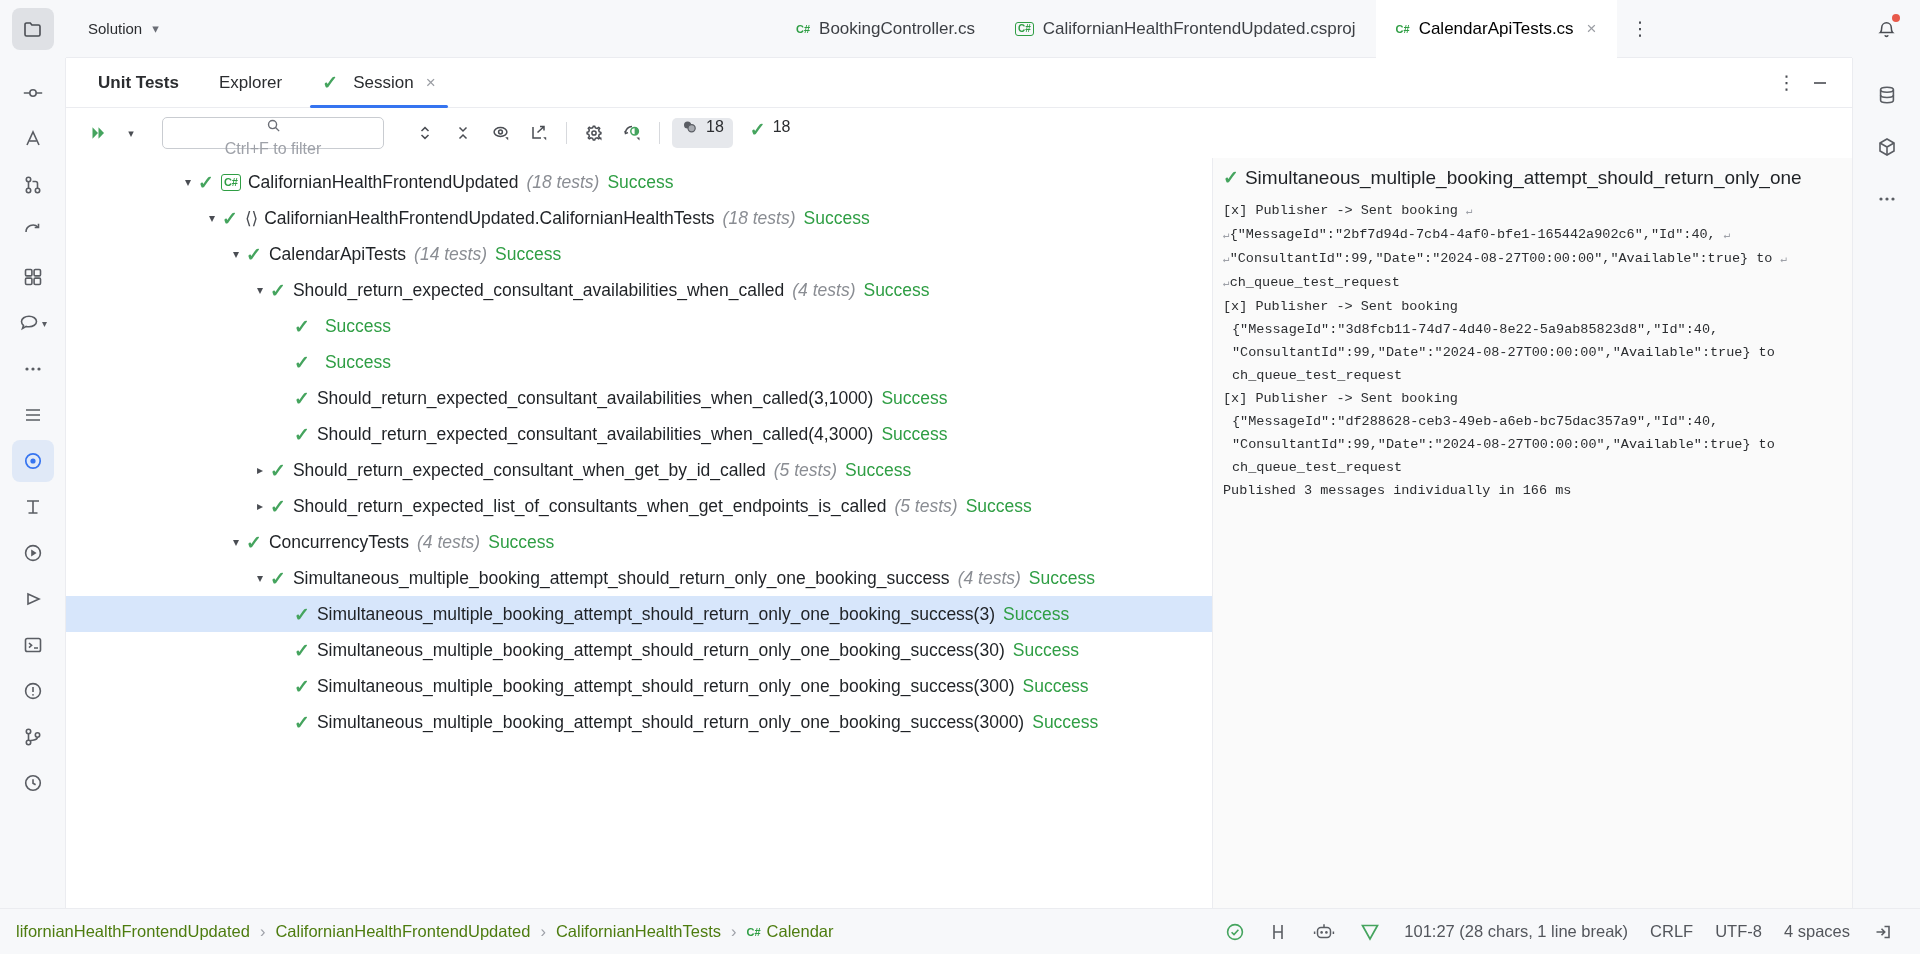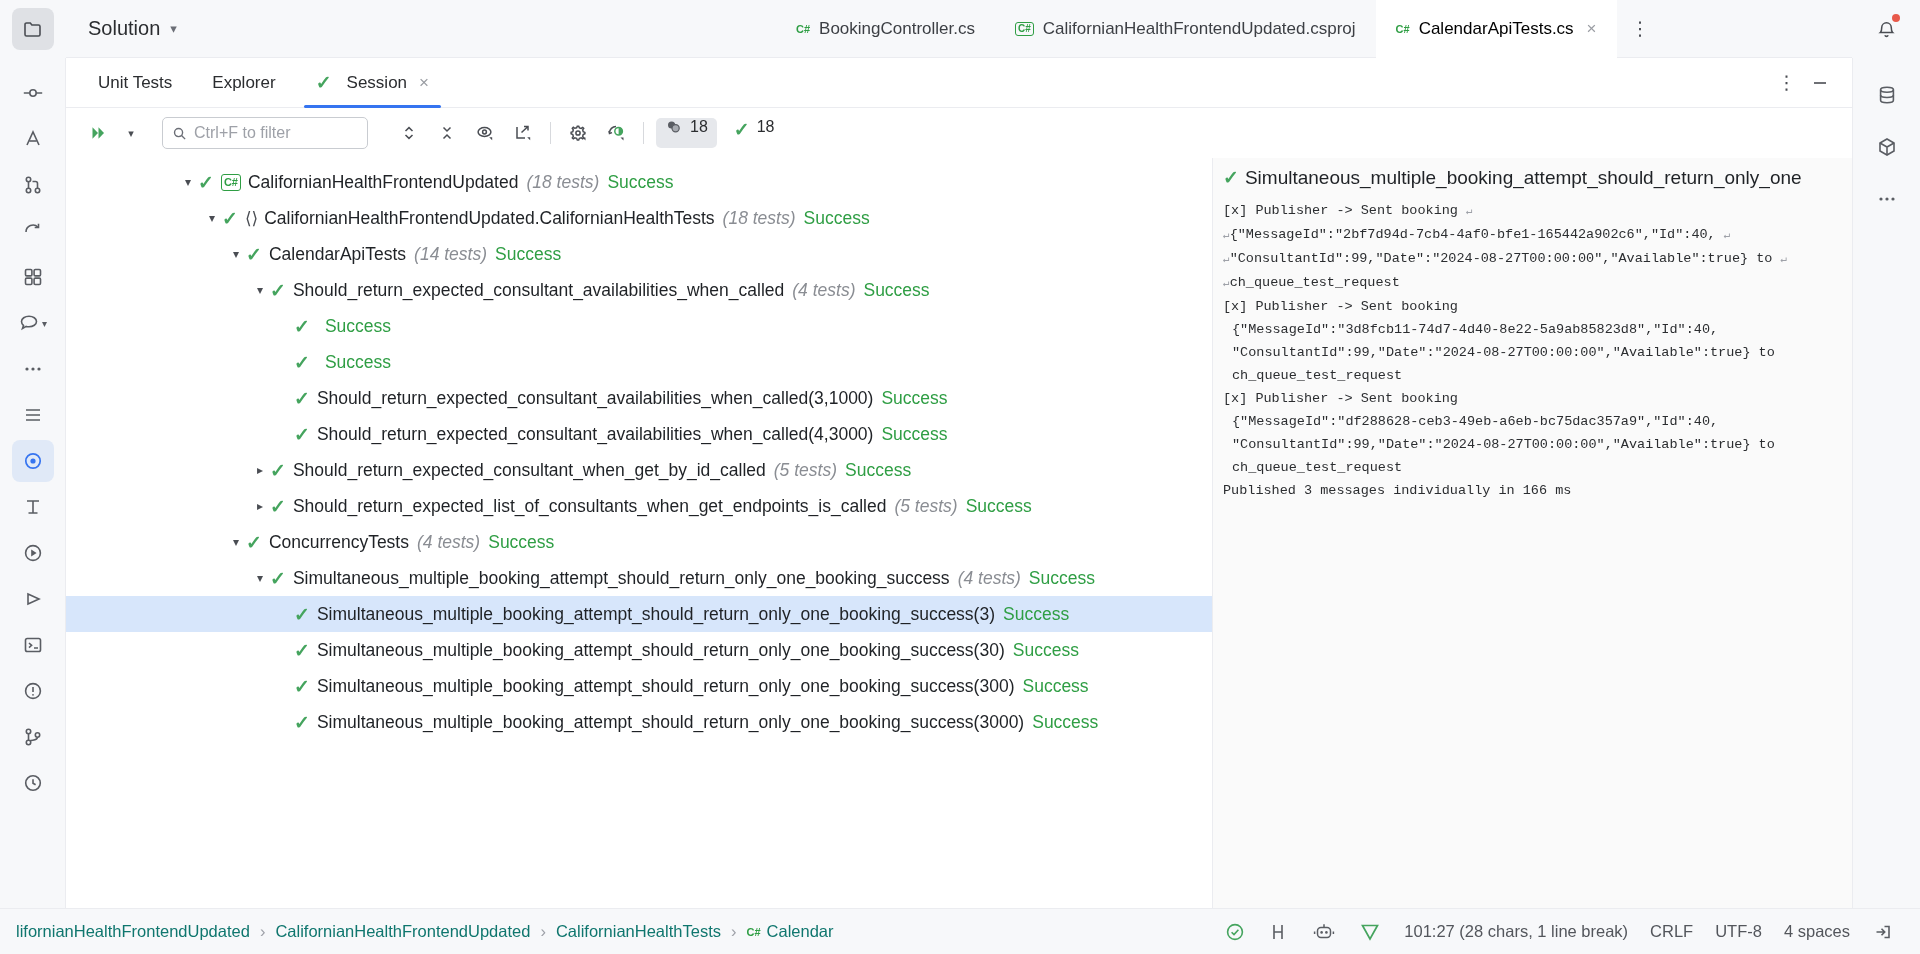--- a/index.html
+++ b/index.html
@@ -24,21 +24,21 @@
     display: flex; align-items: center; justify-content: center;
     color: #5a5d63; cursor: pointer;
   }
   .rail-btn.active { background: #dfe1e5; }
 
   .solution-head {
     flex: 1; display: flex; align-items: center;
     padding-left: 22px; gap: 10px;
     border-bottom: 1px solid #ebecf0;
   }
-  .solution-title { font-size: 20px; color: #2b2d30; }
+  .solution-title { font-size: 15px; color: #2b2d30; }
   .chev { color: #6b6e76; font-size: 13px; }
 
   .tabstrip {
     flex: 0 0 1090px; display: flex; align-items: center;
     border-bottom: 1px solid #ebecf0; background: #f7f8fa;
     position: relative; padding-left: 14px;
   }
   .filetab {
     display: flex; align-items: center; gap: 9px;
     height: 58px; padding: 0 20px; font-size: 17px; color: #3c3f44;
@@ -90,38 +90,39 @@
   .tw-head {
     height: 50px; flex: 0 0 50px; display: flex; align-items: center;
     border-bottom: 1px solid #ebecf0; padding-left: 12px; background: #fff;
     position: relative;
   }
   .tw-tab {
     height: 50px; display: flex; align-items: center; gap: 8px;
     padding: 0 20px; font-size: 17px; color: #2b2d30; cursor: pointer;
     position: relative;
   }
-  .tw-tab.bold { font-weight: normal; }
+  .tw-tab.bold { font-weight: bold; }
   .tw-tab.sel::after {
     content: ""; position: absolute; left: 8px; right: 8px; bottom: 0;
     height: 3px; background: #3574f0; border-radius: 2px;
   }
   .tw-head .right { margin-left: auto; display: flex; align-items: center; gap: 14px; padding-right: 22px; }
   .ic-btn { color: #4a4d53; cursor: pointer; display: flex; align-items: center; }
 
   
   .toolbar {
     height: 50px; flex: 0 0 50px; display: flex; align-items: center;
     gap: 8px; padding: 0 14px; background: #fff;
   }
   .run-group { display: flex; align-items: center; gap: 2px; padding-left: 4px; }
   .filter-box {
-    width: 206px; height: 32px; border: 1px solid #c9ccd1; border-radius: 5px;
+    width: 222px; height: 32px; border: 1px solid #c9ccd1; border-radius: 5px;
     display: flex; align-items: center; gap: 7px; padding: 0 9px; background: #fff;
     margin-left: 8px;
+    flex-direction: column;
   }
   .filter-ph { font-size: 16px; color: #9ea1a8; }
   .tb-sep { width: 1px; height: 22px; background: #d7d9dd; margin: 0 4px; }
   .tb-ic { width: 30px; height: 30px; display: flex; align-items: center; justify-content: center;
            color: #4a4d53; cursor: pointer; border-radius: 5px; }
   .badge {
     display: flex; align-items: flex-start; gap: 7px; height: 30px; padding: 0 9px;
     border-radius: 5px; font-size: 16px; color: #2b2d30; cursor: pointer;
   }
   .badge.shaded { background: #e6e8ec; }
@@ -170,21 +171,21 @@
     line-height: 23px; margin-top: 10px; white-space: pre; padding-right: 8px;
   }
   .wrapmark { color: #9ea1a8; font-size: 11px; }
 
   
   .statusbar {
     height: 46px; flex: 0 0 46px; display: flex; align-items: center;
     border-top: 1px solid #ebecf0; background: #f7f8fa; font-size: 16.5px; color: #53565c;
     padding: 0 16px; gap: 0;
   }
-  .crumb { color: #0f766e; cursor: pointer; }
+  .crumb { color: #4d7c0f; cursor: pointer; }
   .crumb-sep { color: #9ea1a8; margin: 0 10px; }
   .sb-right { margin-left: auto; display: flex; align-items: center; gap: 22px; padding-right: 10px; }
   .sb-item { color: #53565c; cursor: pointer; white-space: nowrap; }
   .sb-ic { display: flex; align-items: center; cursor: pointer; }
 
   svg { display: block; }
 </style>
 </head>
 <body>
 

